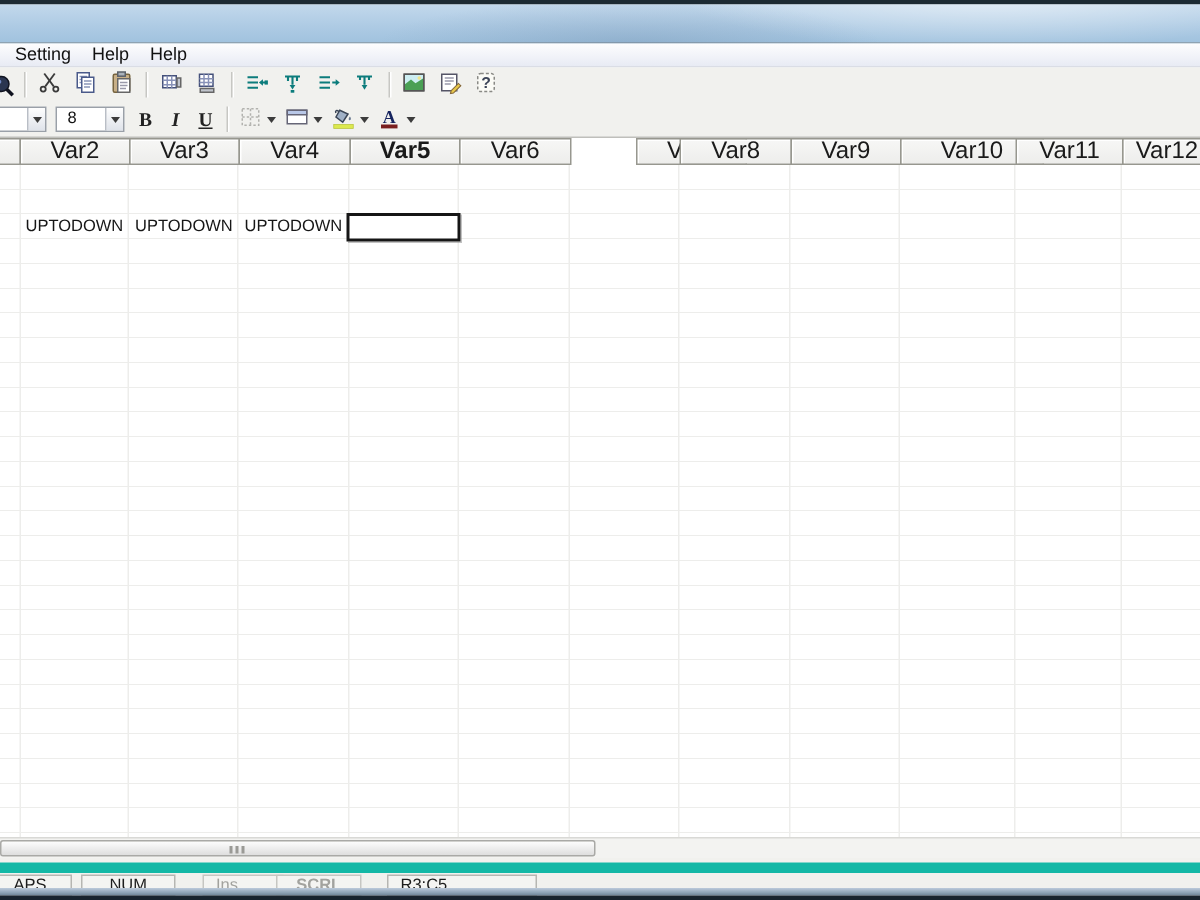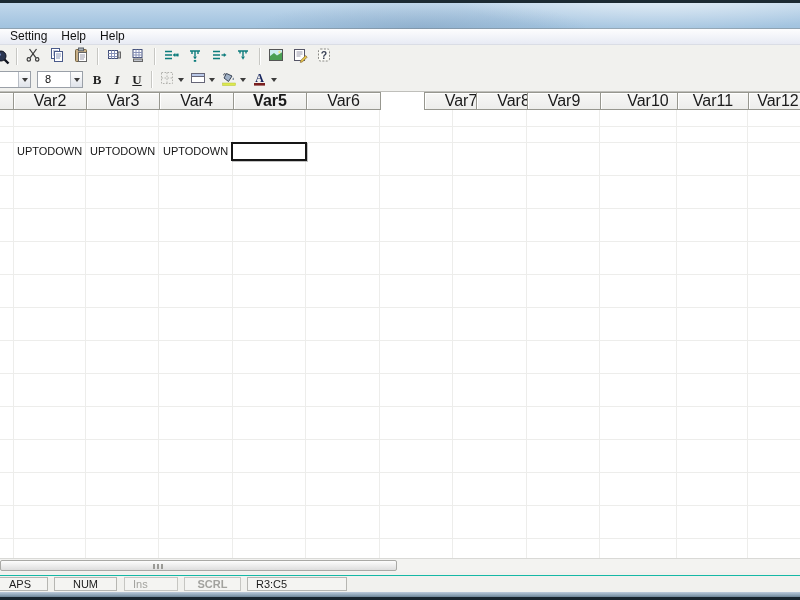--- a/index.html
+++ b/index.html
@@ -65,26 +65,26 @@
   .hscroll{position:absolute;left:0;top:558px;width:800px;height:14px;box-sizing:border-box;
     background:#f3f3f1;border-top:1px solid #d9d9d6;}
   .hthumb{position:absolute;left:0;top:1px;width:397px;height:11px;box-sizing:border-box;
     background:linear-gradient(#fdfdfd,#dedede);border:1px solid #a9a9a6;border-radius:2px;}
   .grip{position:absolute;left:152px;top:3px;display:flex;gap:2px;}
   .grip i{width:2px;height:5px;background:#9a9a96;display:block;}
   .gapstrip{position:absolute;left:0;top:572px;width:800px;height:3px;background:#f1f1ee;}
 
   
   .statusbar{position:absolute;left:0;top:575px;width:800px;height:17px;box-sizing:border-box;
-    background:#f1f1ee;border-top:1px solid #14b8a6;}
+    background:#f1f1ee;border-top:7px solid #14b8a6;}
   .spanel{position:absolute;top:1px;height:14px;box-sizing:border-box;border:1px solid #b6b6b2;
     background:#f4f4f2;font-size:11px;display:flex;align-items:center;justify-content:center;
     color:#1c1c1c;}
   .spanel.dim{color:#a2a29e;border-color:#c6c6c2;}
-  .spanel.left{justify-content:flex-start;padding-left:8px;}
+  .spanel.left{justify-content:flex-start;padding-left:8px;margin-left:11px;}
 </style>
 </head>
 <body>
 
 <div class="window">
 
   <div class="frame-top"></div>
   <div class="titlebar"></div>
 
   <div class="menubar">
@@ -258,21 +258,21 @@
     </div>
   </div>
 
   <div class="hdr" style="left:-2px;width:16px;"></div>
   <div class="hdr" style="left:13px;width:74px;">Var2</div>
   <div class="hdr" style="left:86px;width:74px;">Var3</div>
   <div class="hdr" style="left:159px;width:75px;">Var4</div>
   <div class="hdr sel" style="left:233px;width:74px;">Var5</div>
   <div class="hdr" style="left:306px;width:75px;">Var6</div>
   <div class="hdr" style="left:380px;width:74px;margin-left:44px;">Var7</div>
-  <div class="hdr" style="left:476px;width:75px;">Var8</div>
+  <div class="hdr" style="left:453px;width:75px;">Var8</div>
   <div class="hdr" style="left:527px;width:74px;">Var9</div>
   <div class="hdr" style="left:600px;width:96px;">Var10</div>
   <div class="hdr" style="left:677px;width:72px;">Var11</div>
   <div class="hdr" style="left:748px;width:60px;">Var12</div>
 
   <div class="grid">
     <div class="vline" style="left:13px;"></div>
     <div class="vline" style="left:85px;"></div>
     <div class="vline" style="left:158px;"></div>
     <div class="vline" style="left:232px;"></div>

